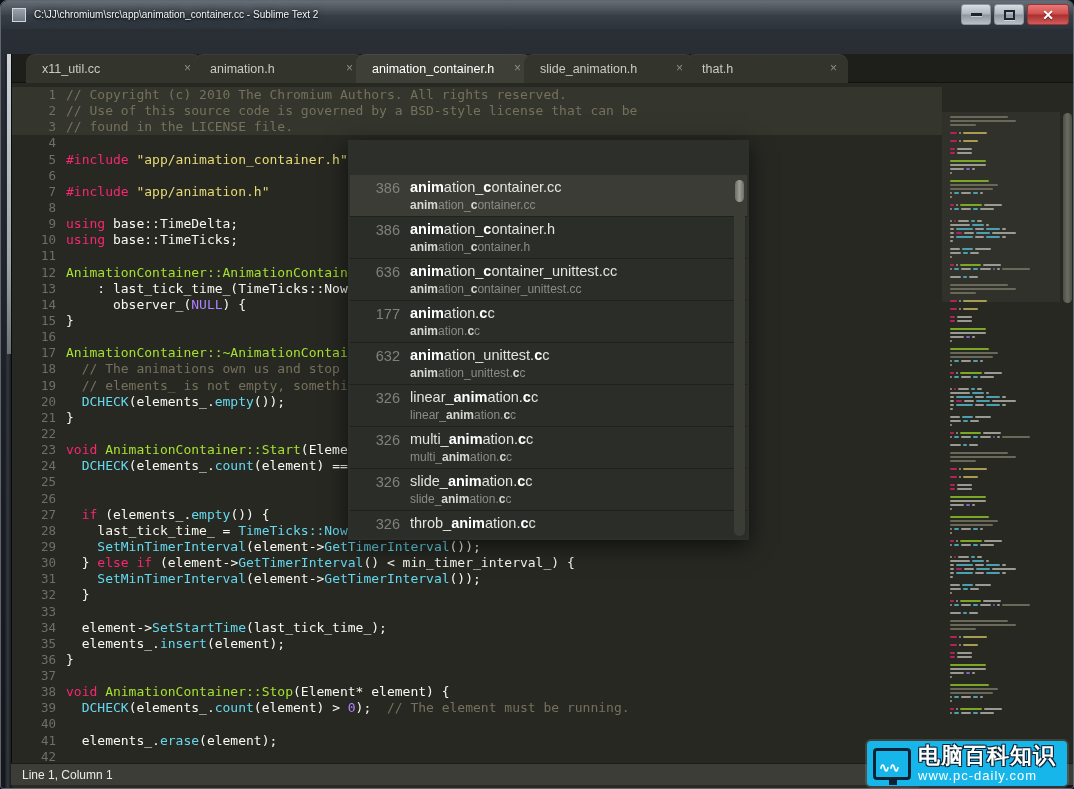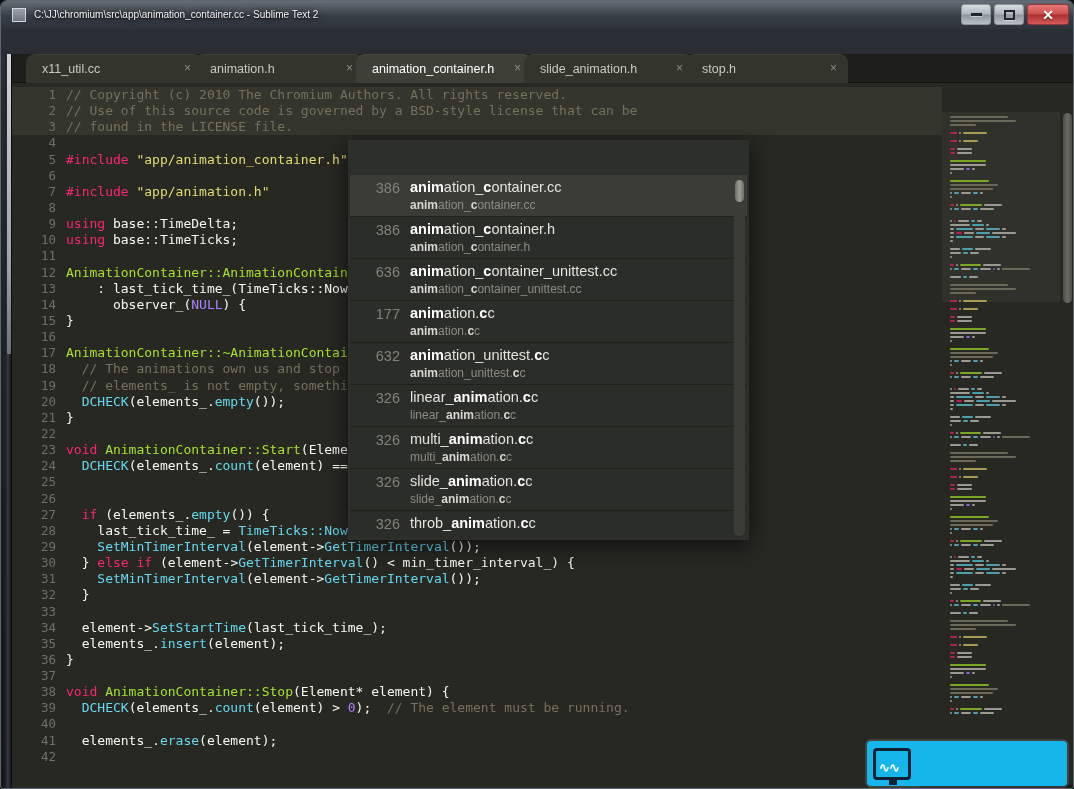--- a/index.html
+++ b/index.html
@@ -303,21 +303,21 @@
           </div>
           <div class="tab active" style="left: 344px; width: 176px;">
             <span class="tab-label">animation_container.h</span>
             <span class="tab-close">×</span>
           </div>
           <div class="tab" style="left: 512px; width: 170px;">
             <span class="tab-label">slide_animation.h</span>
             <span class="tab-close">×</span>
           </div>
           <div class="tab" style="left: 674px; width: 162px;">
-            <span class="tab-label">stop.h</span>
+            <span class="tab-label">that.h</span>
             <span class="tab-close">×</span>
           </div>
         </div>
 
       <div id="codearea">
         <div id="gutter"></div>
         <div id="code-lines"><div class="cl hl"><span class="ln">1</span><span class="ct"><span class="c-com">// Copyright (c) 2010 The Chromium Authors. All rights reserved.</span></span></div><div class="cl hl"><span class="ln">2</span><span class="ct"><span class="c-com">// Use of this source code is governed by a BSD-style license that can be</span></span></div><div class="cl hl"><span class="ln">3</span><span class="ct"><span class="c-com">// found in the LICENSE file.</span></span></div><div class="cl"><span class="ln">4</span><span class="ct"></span></div><div class="cl"><span class="ln">5</span><span class="ct"><span class="c-pre">#include</span><span class="c-pln"> </span><span class="c-str">"app/animation_container.h"</span></span></div><div class="cl"><span class="ln">6</span><span class="ct"></span></div><div class="cl"><span class="ln">7</span><span class="ct"><span class="c-pre">#include</span><span class="c-pln"> </span><span class="c-str">"app/animation.h"</span></span></div><div class="cl"><span class="ln">8</span><span class="ct"></span></div><div class="cl"><span class="ln">9</span><span class="ct"><span class="c-kw">using</span><span class="c-pln"> base::TimeDelta;</span></span></div><div class="cl"><span class="ln">10</span><span class="ct"><span class="c-kw">using</span><span class="c-pln"> base::TimeTicks;</span></span></div><div class="cl"><span class="ln">11</span><span class="ct"></span></div><div class="cl"><span class="ln">12</span><span class="ct"><span class="c-fn">AnimationContainer::AnimationContainer()</span></span></div><div class="cl"><span class="ln">13</span><span class="ct"><span class="c-pln">    : last_tick_time_(TimeTicks::Now()),</span></span></div><div class="cl"><span class="ln">14</span><span class="ct"><span class="c-pln">      observer_(</span><span class="c-num">NULL</span><span class="c-pln">) {</span></span></div><div class="cl"><span class="ln">15</span><span class="ct"><span class="c-pln">}</span></span></div><div class="cl"><span class="ln">16</span><span class="ct"></span></div><div class="cl"><span class="ln">17</span><span class="ct"><span class="c-fn">AnimationContainer::~AnimationContainer() {</span></span></div><div class="cl"><span class="ln">18</span><span class="ct"><span class="c-com">  // The animations own us and stop themselves before</span></span></div><div class="cl"><span class="ln">19</span><span class="ct"><span class="c-com">  // elements_ is not empty, something is wrong.</span></span></div><div class="cl"><span class="ln">20</span><span class="ct"><span class="c-pln">  </span><span class="c-cy">DCHECK</span><span class="c-pln">(elements_.</span><span class="c-cy">empty</span><span class="c-pln">());</span></span></div><div class="cl"><span class="ln">21</span><span class="ct"><span class="c-pln">}</span></span></div><div class="cl"><span class="ln">22</span><span class="ct"></span></div><div class="cl"><span class="ln">23</span><span class="ct"><span class="c-kw">void</span><span class="c-pln"> </span><span class="c-fn">AnimationContainer::Start</span><span class="c-pln">(Element* element) {</span></span></div><div class="cl"><span class="ln">24</span><span class="ct"><span class="c-pln">  </span><span class="c-cy">DCHECK</span><span class="c-pln">(elements_.</span><span class="c-cy">count</span><span class="c-pln">(element) == 0);</span></span></div><div class="cl"><span class="ln">25</span><span class="ct"></span></div><div class="cl"><span class="ln">26</span><span class="ct"></span></div><div class="cl"><span class="ln">27</span><span class="ct"><span class="c-pln">  </span><span class="c-kw">if</span><span class="c-pln"> (elements_.</span><span class="c-cy">empty</span><span class="c-pln">()) {</span></span></div><div class="cl"><span class="ln">28</span><span class="ct"><span class="c-pln">    last_tick_time_ = </span><span class="c-cy">TimeTicks::Now</span><span class="c-pln">();</span></span></div><div class="cl"><span class="ln">29</span><span class="ct"><span class="c-pln">    </span><span class="c-cy">SetMinTimerInterval</span><span class="c-pln">(element-&gt;</span><span class="c-cy">GetTimerInterval</span><span class="c-pln">());</span></span></div><div class="cl"><span class="ln">30</span><span class="ct"><span class="c-pln">  } </span><span class="c-kw">else if</span><span class="c-pln"> (element-&gt;</span><span class="c-cy">GetTimerInterval</span><span class="c-pln">() &lt; min_timer_interval_) {</span></span></div><div class="cl"><span class="ln">31</span><span class="ct"><span class="c-pln">    </span><span class="c-cy">SetMinTimerInterval</span><span class="c-pln">(element-&gt;</span><span class="c-cy">GetTimerInterval</span><span class="c-pln">());</span></span></div><div class="cl"><span class="ln">32</span><span class="ct"><span class="c-pln">  }</span></span></div><div class="cl"><span class="ln">33</span><span class="ct"></span></div><div class="cl"><span class="ln">34</span><span class="ct"><span class="c-pln">  element-&gt;</span><span class="c-cy">SetStartTime</span><span class="c-pln">(last_tick_time_);</span></span></div><div class="cl"><span class="ln">35</span><span class="ct"><span class="c-pln">  elements_.</span><span class="c-cy">insert</span><span class="c-pln">(element);</span></span></div><div class="cl"><span class="ln">36</span><span class="ct"><span class="c-pln">}</span></span></div><div class="cl"><span class="ln">37</span><span class="ct"></span></div><div class="cl"><span class="ln">38</span><span class="ct"><span class="c-kw">void</span><span class="c-pln"> </span><span class="c-fn">AnimationContainer::Stop</span><span class="c-pln">(Element* element) {</span></span></div><div class="cl"><span class="ln">39</span><span class="ct"><span class="c-pln">  </span><span class="c-cy">DCHECK</span><span class="c-pln">(elements_.</span><span class="c-cy">count</span><span class="c-pln">(element) &gt; </span><span class="c-num">0</span><span class="c-pln">);  </span><span class="c-com">// The element must be running.</span></span></div><div class="cl"><span class="ln">40</span><span class="ct"></span></div><div class="cl"><span class="ln">41</span><span class="ct"><span class="c-pln">  elements_.</span><span class="c-cy">erase</span><span class="c-pln">(element);</span></span></div><div class="cl"><span class="ln">42</span><span class="ct"></span></div></div>
 
         <div id="minimap">
           <div id="minimap-visible"></div>
@@ -661,21 +661,28 @@
               <span class="title">throb_<b>anim</b>ation.<b>c</b>c</span>
             </div>
           </div>
         <div id="p-scrollbar">
           <div id="p-thumb"></div>
         </div>
       </div>
 
     </div>
 
+    <div id="statusbar">
+      <span id="status-text">Line 1, Column 1</span>
+    </div>
   </div>
 
   <div id="watermark">
     <div id="wm-icon">
       <div id="wm-wave">∿∿</div>
     </div>
+    <div id="wm-text">
+      <div id="wm-cn">电脑百科知识</div>
+      <div id="wm-url">www.pc-daily.com</div>
+    </div>
   </div>
 
 </div>
 
 </body></html>

